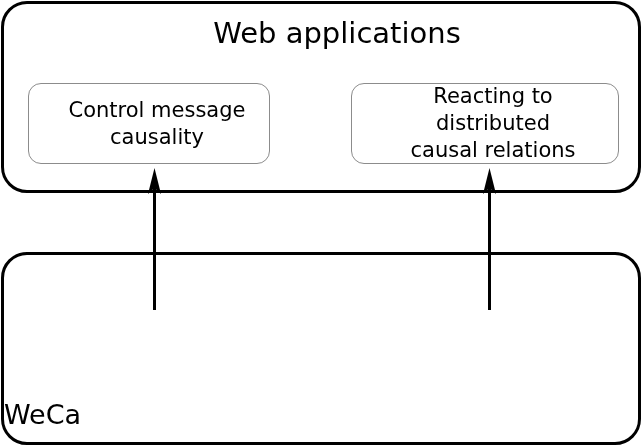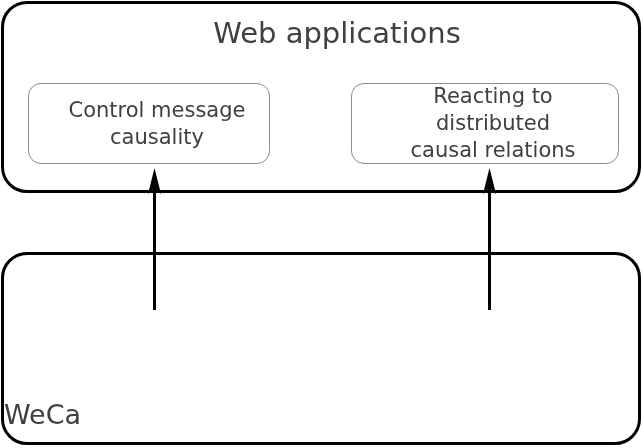--- a/index.html
+++ b/index.html
@@ -7,21 +7,21 @@
     padding: 0;
     background: #ffffff;
   }
   #canvas {
     position: relative;
     width: 643px;
     height: 448px;
     background: #ffffff;
     overflow: hidden;
     font-family: "DejaVu Sans", sans-serif;
-    color: #404040;
+    color: #000000;
   }
   .outer-box {
     position: absolute;
     box-sizing: border-box;
     border: 3px solid #000000;
     border-radius: 26px;
     background: #ffffff;
   }
   #layer-web {
     left: 1px;

